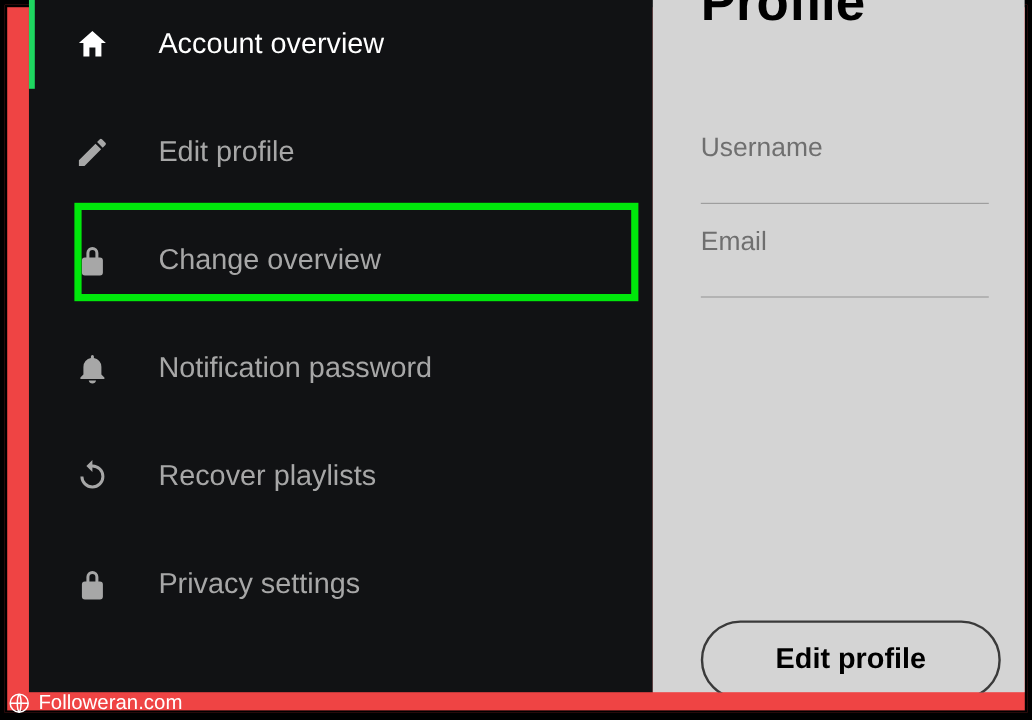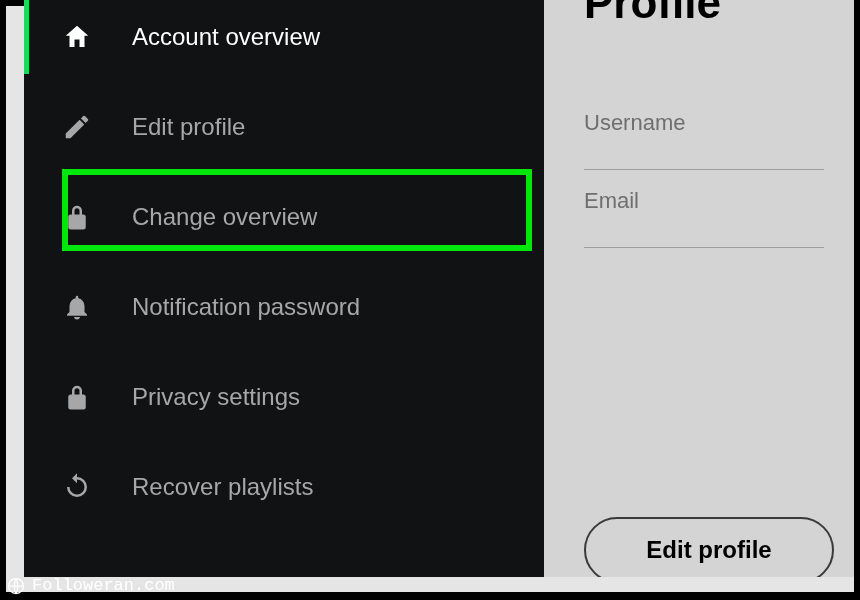--- a/index.html
+++ b/index.html
@@ -1,32 +1,32 @@
 <!DOCTYPE html>
 <html><head>
 <meta charset="utf-8">
 <style>
 html,body{margin:0;padding:0;width:860px;height:600px;font-family:-apple-system,BlinkMacSystemFont,"Segoe UI",Helvetica,Arial,sans-serif;background:#000;overflow:hidden}
-.frame{position:absolute;left:4px;top:4px;width:852px;height:590px;background:#e5e5e5;border:2px solid #000;box-sizing:border-box}
+.frame{position:absolute;left:4px;top:4px;width:852px;height:590px;background:#ef4444;border:2px solid #000;box-sizing:border-box}
 .app{position:absolute;left:18px;top:-14px;right:0;bottom:15px;display:flex;overflow:hidden}
 .sidebar{width:520px;background:#111214;color:#d9d9d9;display:flex;flex-direction:column;position:relative}
 .sidebar-item{display:flex;align-items:center;height:90px;padding:0 0 0 36px;color:#a7a7a7;font-size:24px;cursor:pointer;position:relative}
 .sidebar-item.active{color:#fff}
 .sidebar-item.active::before{content:"";position:absolute;left:0;top:8px;bottom:8px;width:5px;background:#1ed760}
 .sidebar-item .icon{width:34px;height:34px;margin-right:38px;display:flex;align-items:center;justify-content:center;flex:0 0 34px}
 .sidebar-item svg{width:30px;height:30px;fill:#a7a7a7}
 .sidebar-item.active svg{fill:#fff}
 .highlight{position:absolute;left:38px;width:470px;top:177px;height:82px;border:6px solid #00e80b;pointer-events:none;box-sizing:border-box}
 .content{flex:1;background:#d4d4d4;position:relative;padding:0 40px;box-sizing:border-box}
 .page-title{font-size:44px;font-weight:800;color:#000;margin:0;position:absolute;top:-14px;left:40px}
 .fields{position:absolute;top:100px;left:40px;right:30px}
 .field{border-bottom:1px solid #9e9e9e;padding:18px 0 33px 0}
 .field-label{color:#6f6f6f;font-size:22px}
 .edit-btn{position:absolute;bottom:-6px;left:40px;width:250px;height:66px;border:2px solid #3a3a3a;border-radius:40px;background:transparent;font-size:24px;font-weight:700;color:#000;cursor:pointer}
-.watermark{position:absolute;left:6px;bottom:4px;display:flex;align-items:flex-start;color:#fff;font-size:17px;font-family:Liberation Mono, monospace}
+.watermark{position:absolute;left:6px;bottom:4px;display:flex;align-items:flex-start;color:#fff;font-size:17px;font-family:Liberation Sans, sans-serif}
 .watermark svg{width:20px;height:20px;margin-right:6px;fill:none;stroke:#fff;stroke-width:1.5}
 </style>
 </head>
 <body>
 
 <div class="frame">
 <div class="app">
 
   <div class="sidebar">
 
@@ -62,33 +62,33 @@
         <svg viewBox="0 0 24 24">
               <path d="M12 22a2.5 2.5 0 0 0 2.45-2h-4.9A2.5 2.5 0 0 0 12 22zm6-6V11a6 6 0 0 0-5-5.91V4a1 1 0 0 0-2 0v1.09A6 6 0 0 0 6 11v5l-2 2v1h16v-1l-2-2z"></path>
             </svg>
       </span>
       <span>Notification password</span>
     </div>
 
     <div class="sidebar-item">
       <span class="icon">
         <svg viewBox="0 0 24 24">
-              <path d="M17 10h-1V7a4 4 0 0 0-8 0v3H7a2 2 0 0 0-2 2v8a2 2 0 0 0 2 2h10a2 2 0 0 0 2-2v-8a2 2 0 0 0-2-2zm-7-3a2 2 0 1 1 4 0v3h-4V7z"></path>
+              <path d="M12 4V1L8 5l4 4V6a6 6 0 1 1-6 6H4a8 8 0 1 0 8-8z"></path>
             </svg>
       </span>
-      <span>Privacy settings</span>
+      <span>Recover playlists</span>
     </div>
 
     <div class="sidebar-item">
       <span class="icon">
         <svg viewBox="0 0 24 24">
-              <path d="M12 4V1L8 5l4 4V6a6 6 0 1 1-6 6H4a8 8 0 1 0 8-8z"></path>
+              <path d="M17 10h-1V7a4 4 0 0 0-8 0v3H7a2 2 0 0 0-2 2v8a2 2 0 0 0 2 2h10a2 2 0 0 0 2-2v-8a2 2 0 0 0-2-2zm-7-3a2 2 0 1 1 4 0v3h-4V7z"></path>
             </svg>
       </span>
-      <span>Recover playlists</span>
+      <span>Privacy settings</span>
     </div>
 
     <div class="highlight"></div>
   </div>
 
   <div class="content">
     <h1 class="page-title">Profile</h1>
     <div class="fields">
       <div class="field"><span class="field-label">Username</span></div>
       <div class="field"><span class="field-label">Email</span></div>

